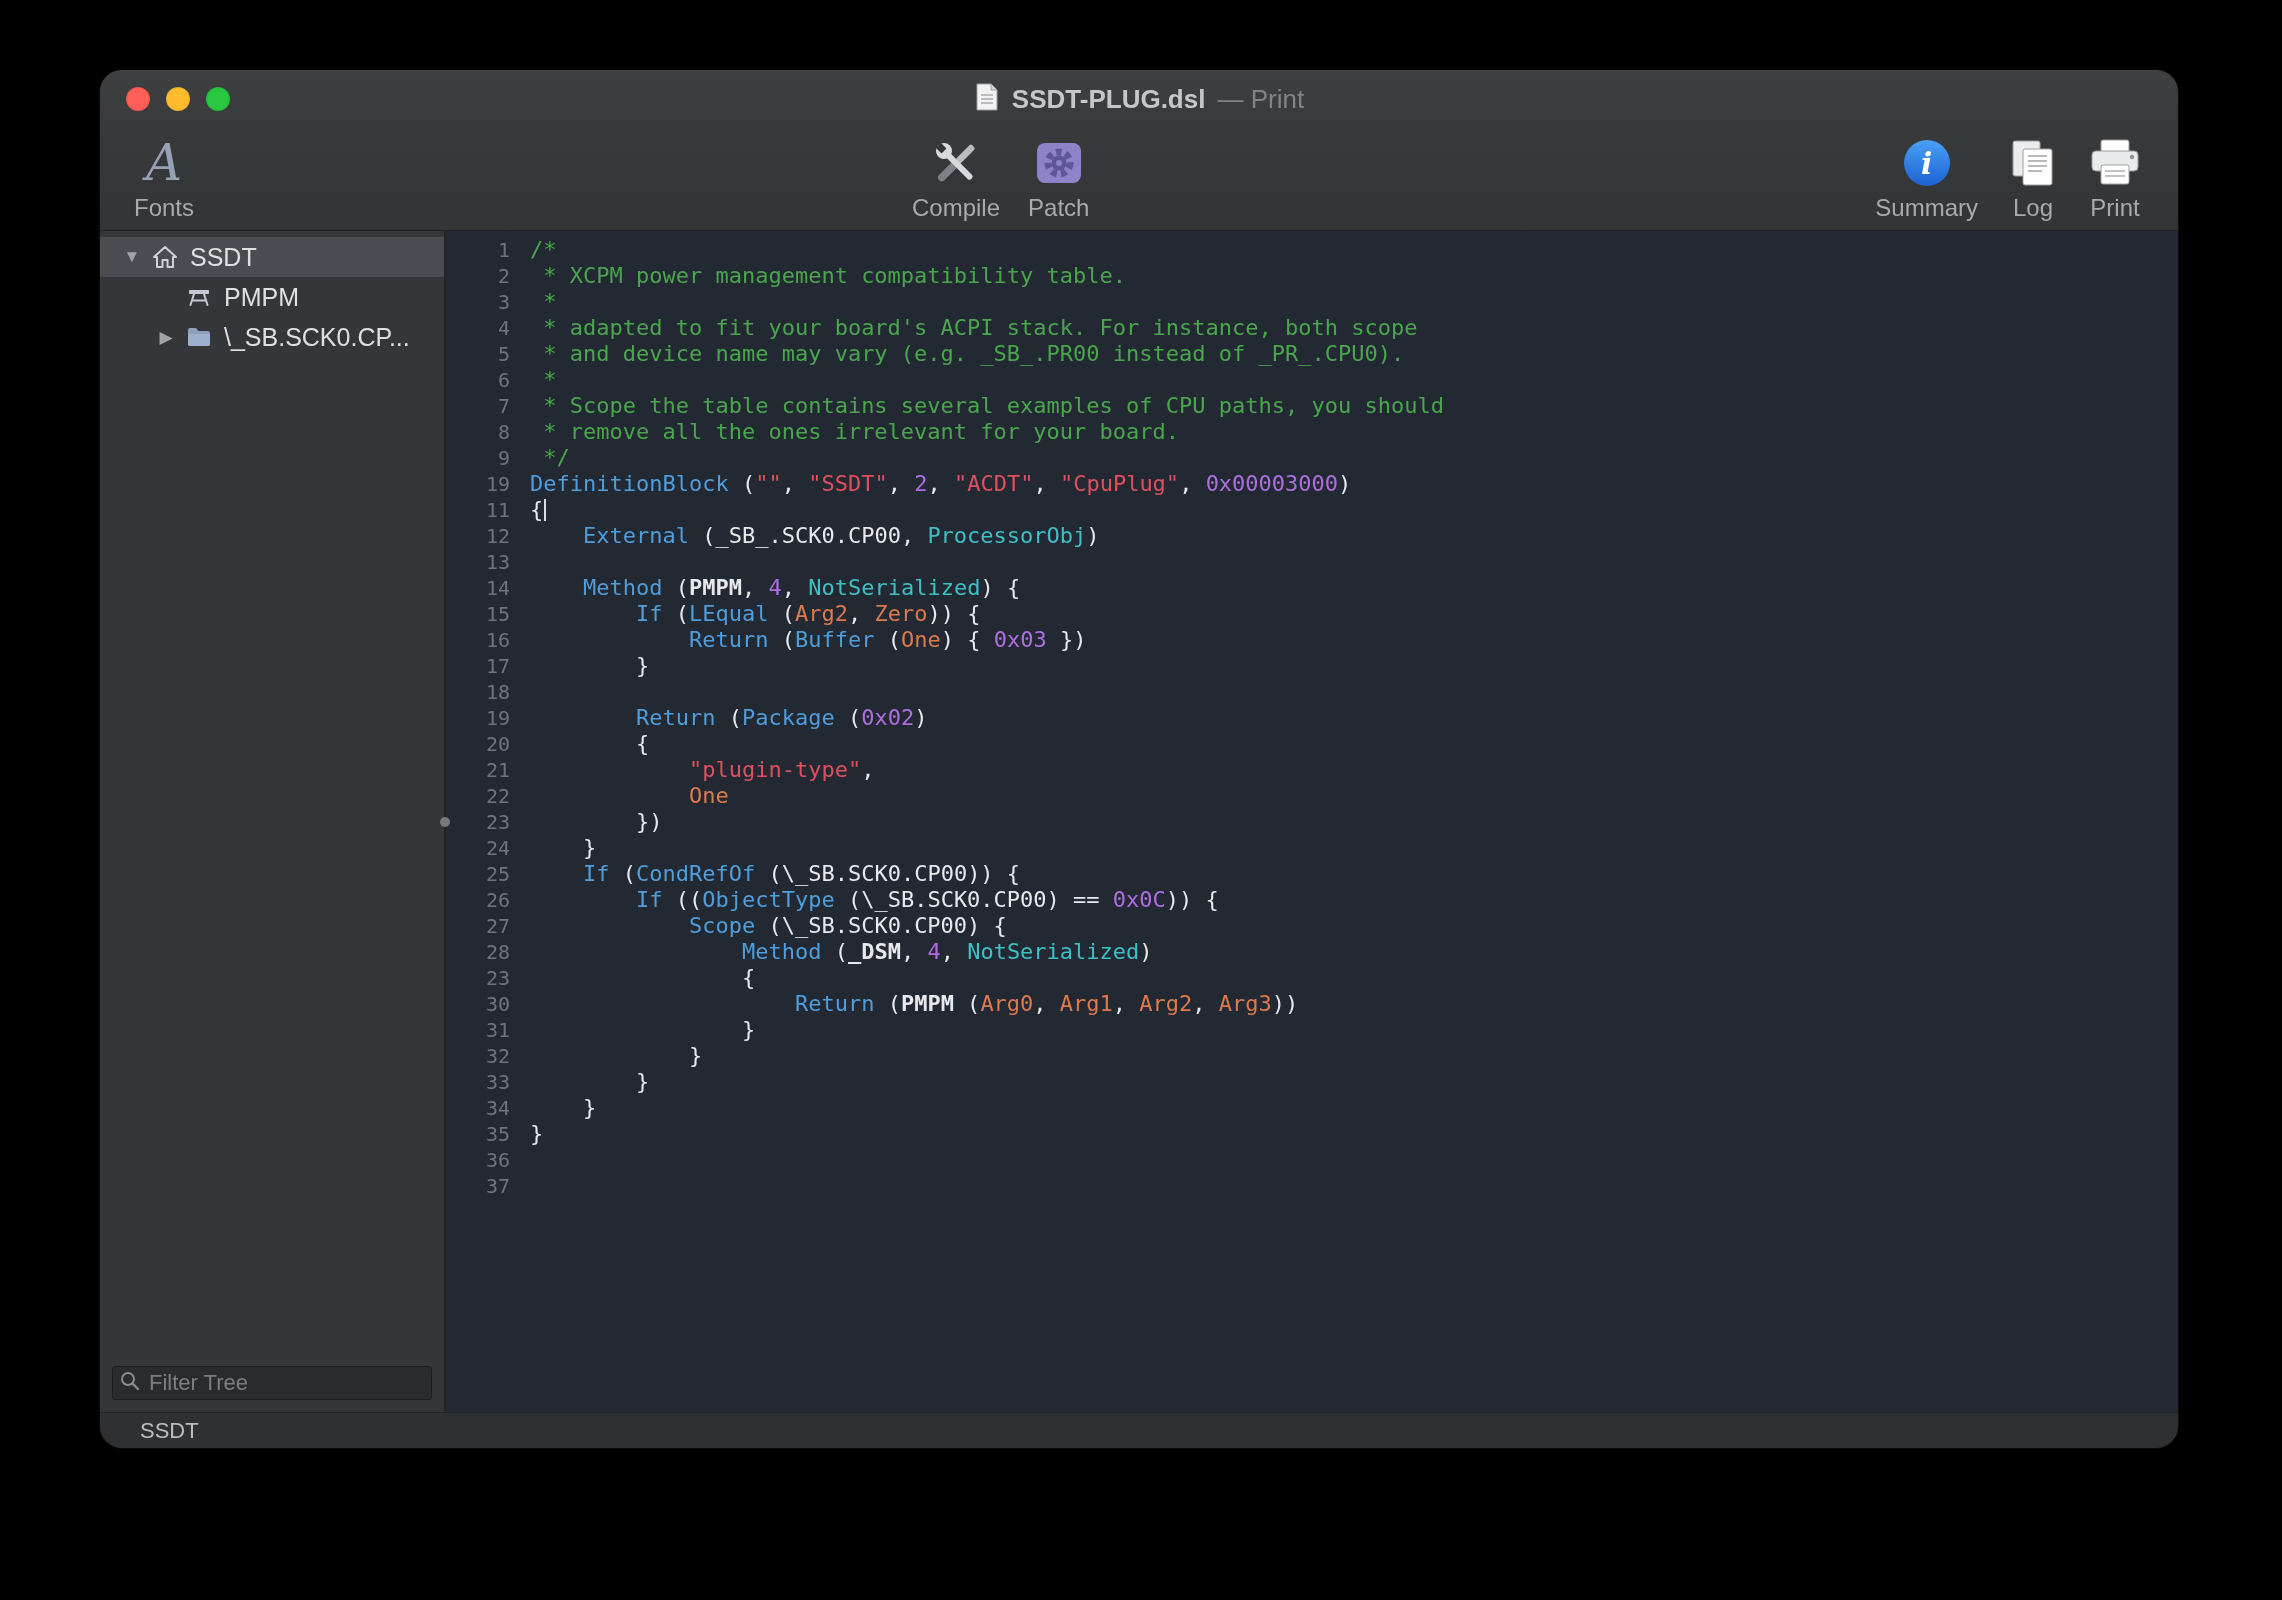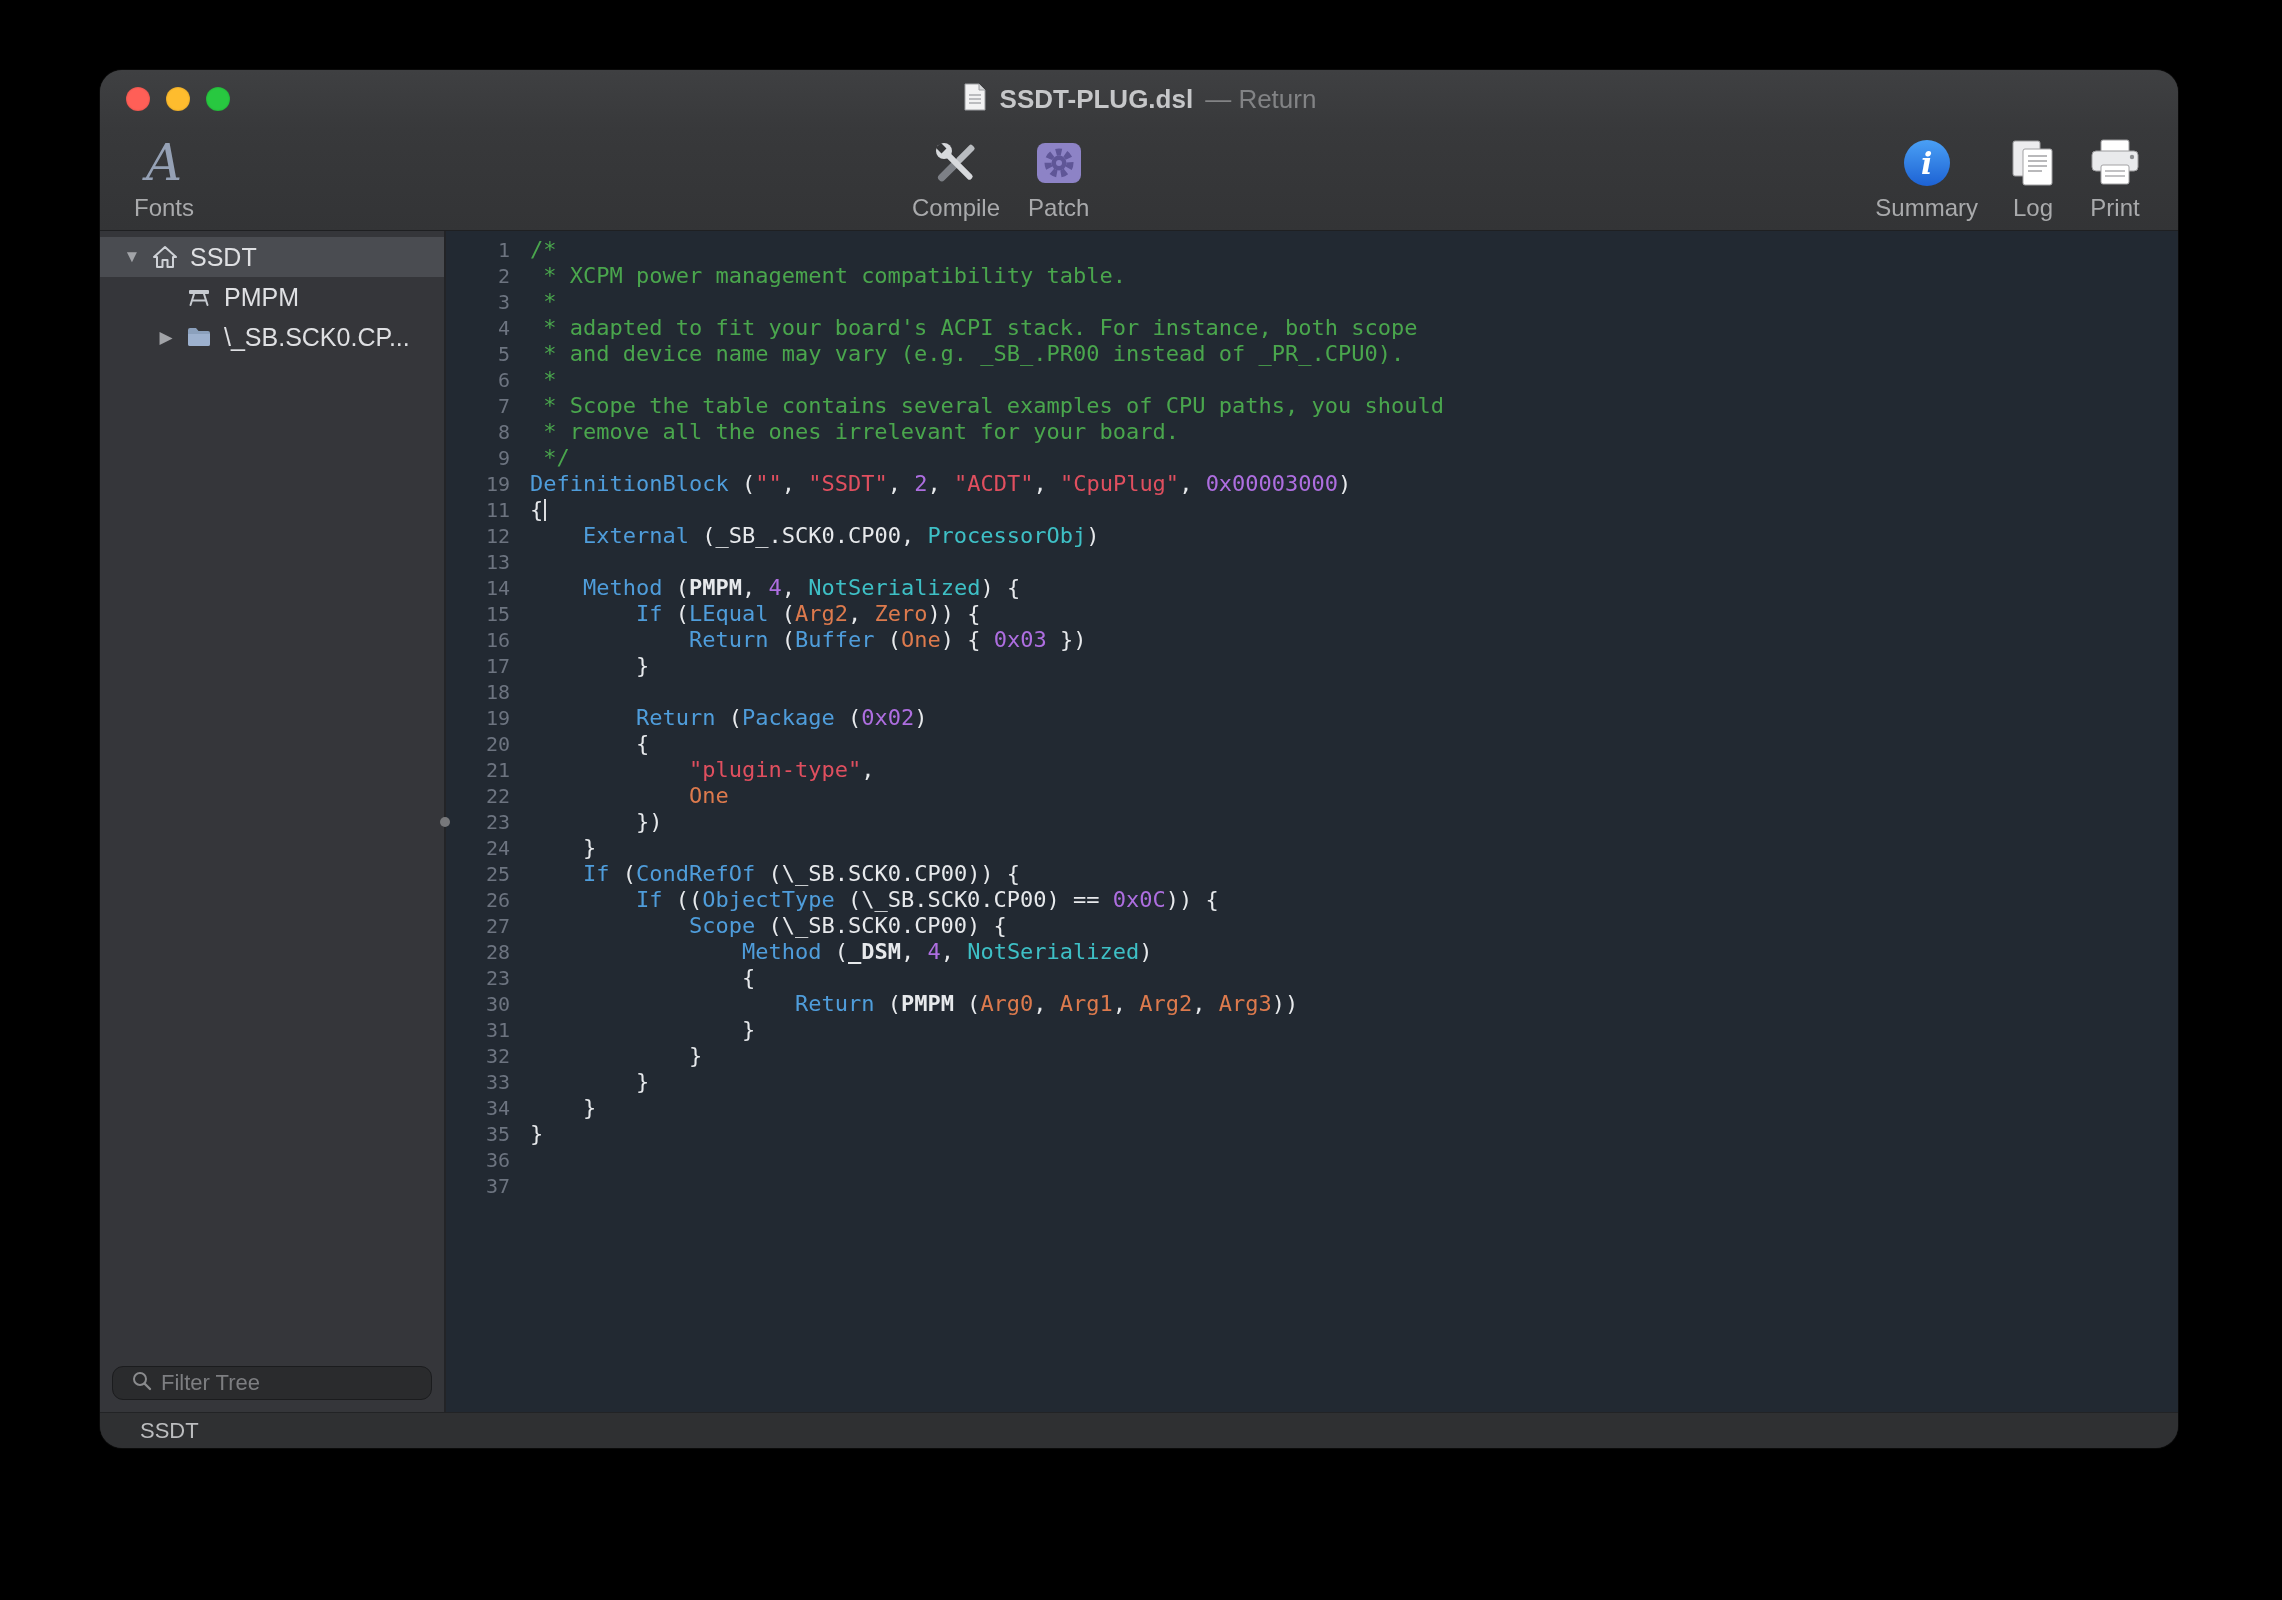--- a/index.html
+++ b/index.html
@@ -69,22 +69,22 @@
   }
   .tree { flex:1; padding-top:6px; overflow:hidden; }
   .tree-row { height:40px; display:flex; align-items:center; font-size:25px; color:#dfe0e3; white-space:nowrap; }
   .tree-row.selected { background:#4a4c51; }
   .disclosure { width:32px; flex:0 0 auto; text-align:center; font-size:17px; color:#a2a4a8; }
   .tree-icon { width:34px; flex:0 0 auto; display:flex; justify-content:center; align-items:center; }
   .tree-label { margin-left:8px; overflow:hidden; text-overflow:ellipsis; }
 
   .filter {
     margin:10px 12px 12px 12px; height:34px; flex:0 0 auto;
-    border-radius:11px; background:#2a2b2d; border:1px solid #1b1c1e;
-    display:flex; align-items:center; gap:8px; padding:0 18px;
+    border-radius:3px; background:#2a2b2d; border:1px solid #1b1c1e;
+    display:flex; align-items:center; gap:8px; padding:0 6px;
   }
   .filter input {
     flex:1; min-width:0; background:transparent; border:none; outline:none;
     color:#d8d9db; font-size:22px; font-family:inherit;
   }
   .filter input::placeholder { color:#7d7e81; }
 
   .divider-dot {
     position:absolute; left:340px; top:50%; margin-top:-5px;
     width:10px; height:10px; border-radius:50%; background:#77787b; z-index:4;
@@ -138,21 +138,21 @@
     </div>
     <div class="title-wrap">
       <span>
         <svg width="26" height="30" viewBox="0 0 26 30">
           <path d="M3 2 H17 L23 8 V28 H3 Z" fill="#f2f2f3" stroke="#9c9ea1"></path>
           <path d="M17 2 L17 8 L23 8" fill="#d6d7d9" stroke="#9c9ea1"></path>
           <path d="M7 13 H19 M7 17 H19 M7 21 H19" stroke="#a9abae" stroke-width="1.6"></path>
         </svg>
       </span>
       <span class="title">SSDT-PLUG.dsl</span>
-      <span class="edited">— Return</span>
+      <span class="edited">— Print</span>
     </div>
   </div>
 
   <div class="toolbar">
     <div class="tb-item tb-left">
       <div class="tb-icon">
           <span class="fonts-glyph">A</span>
         </div>
       <div class="tb-label">Fonts</div>
     </div>

